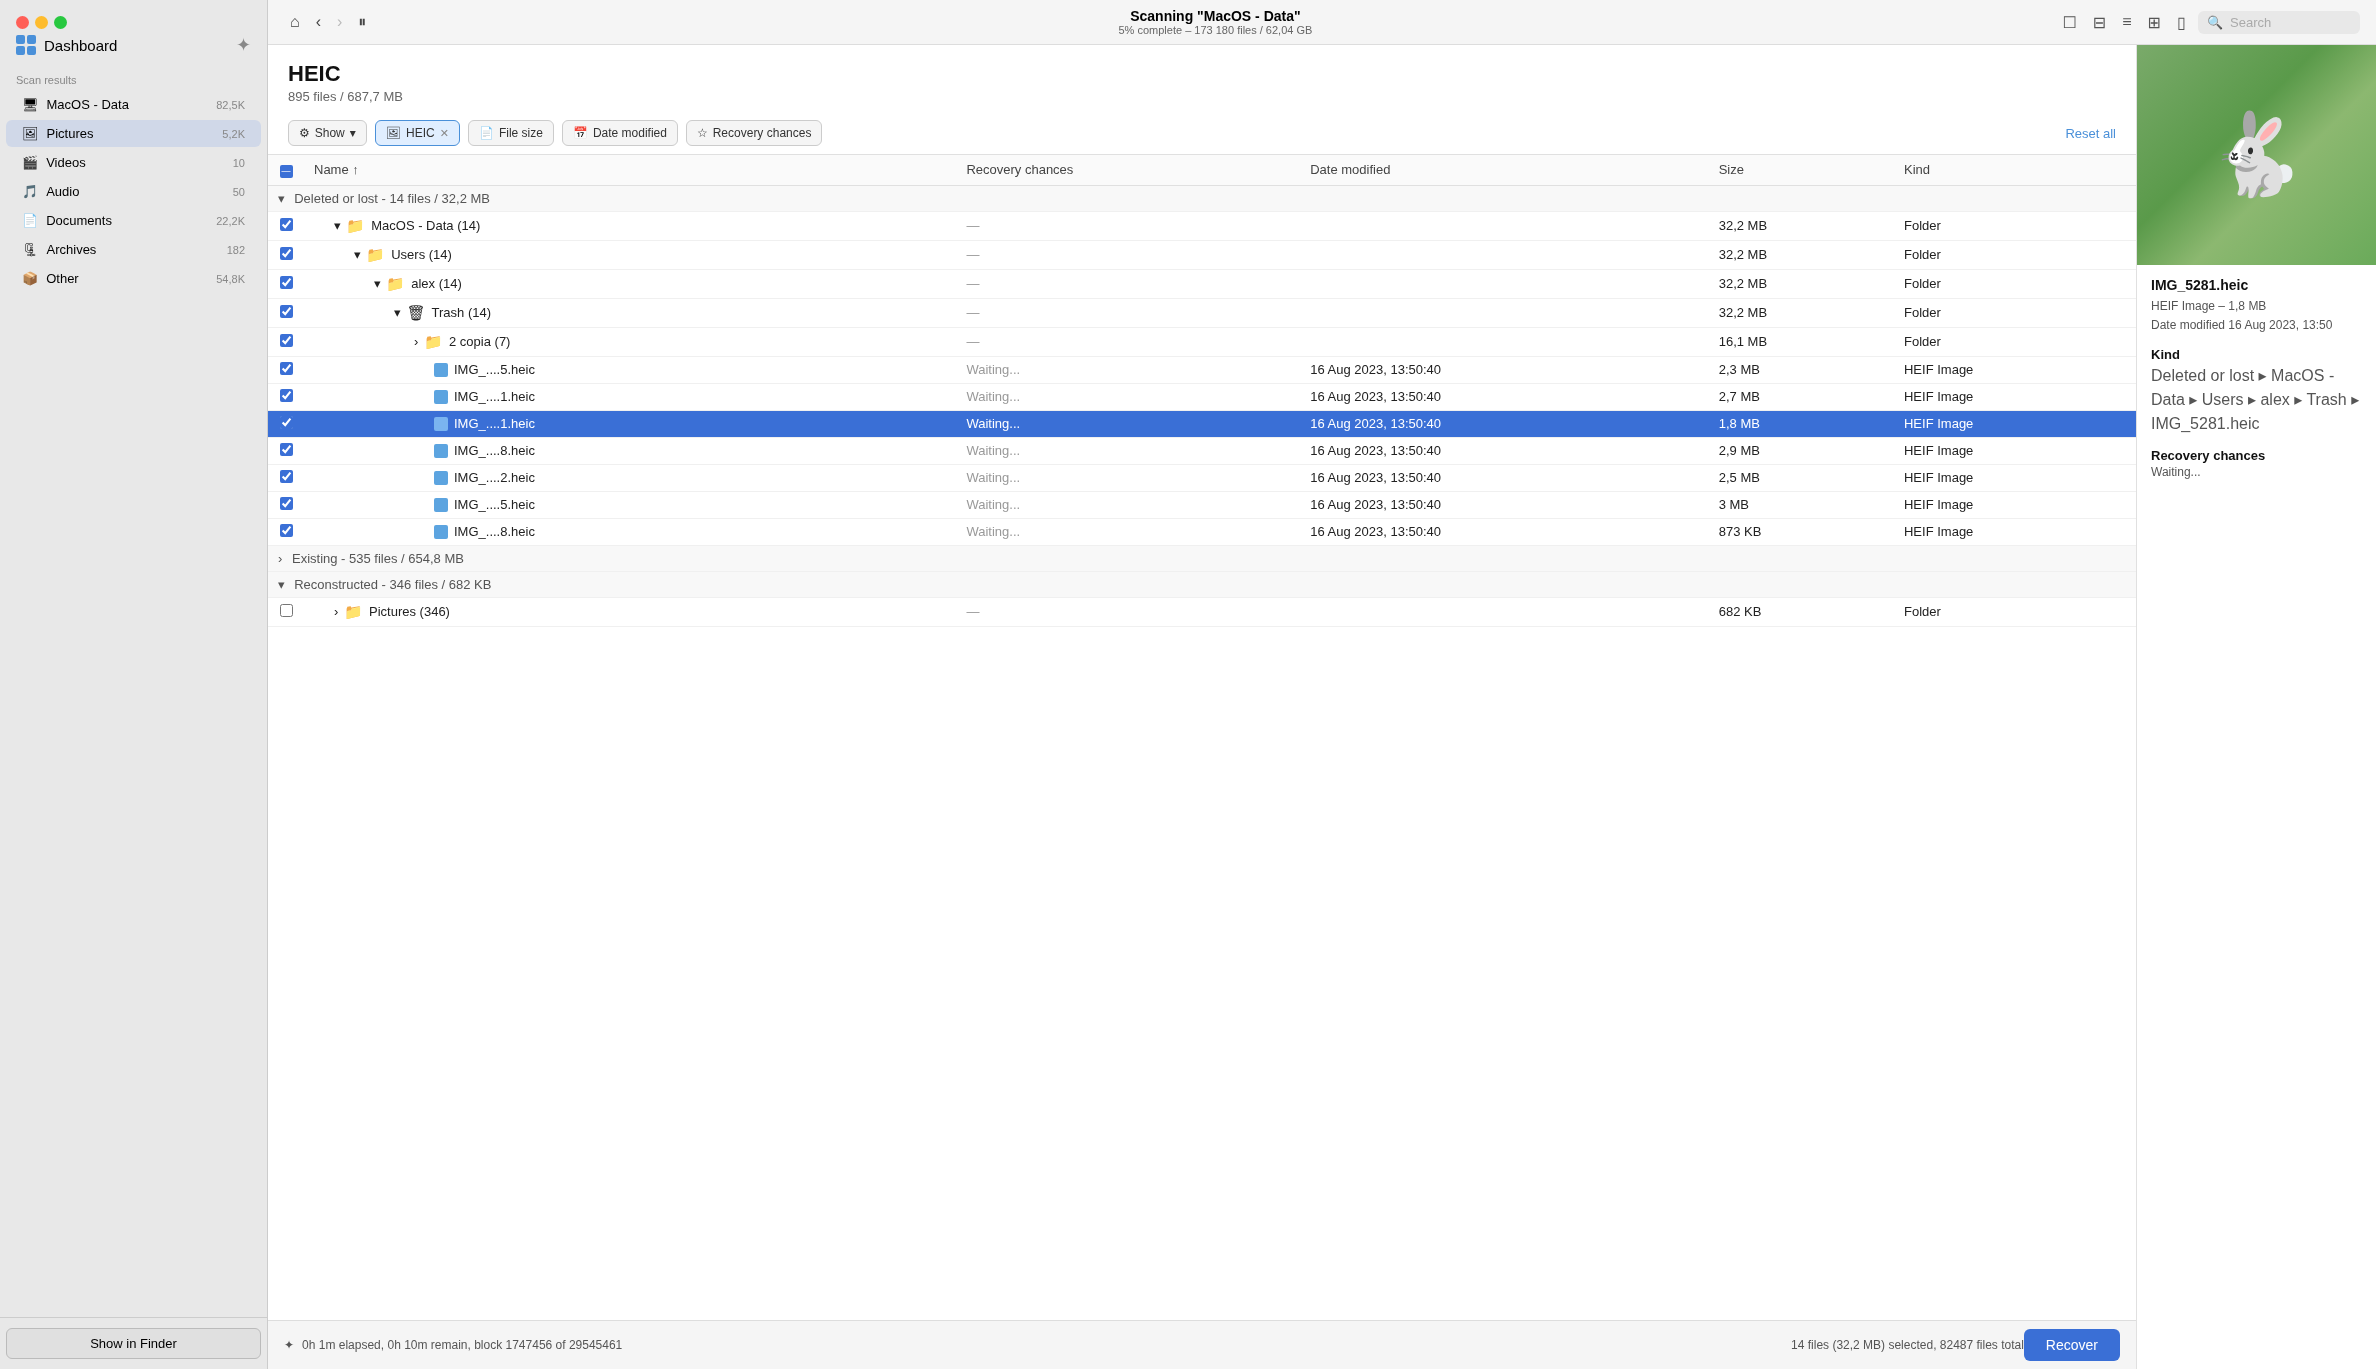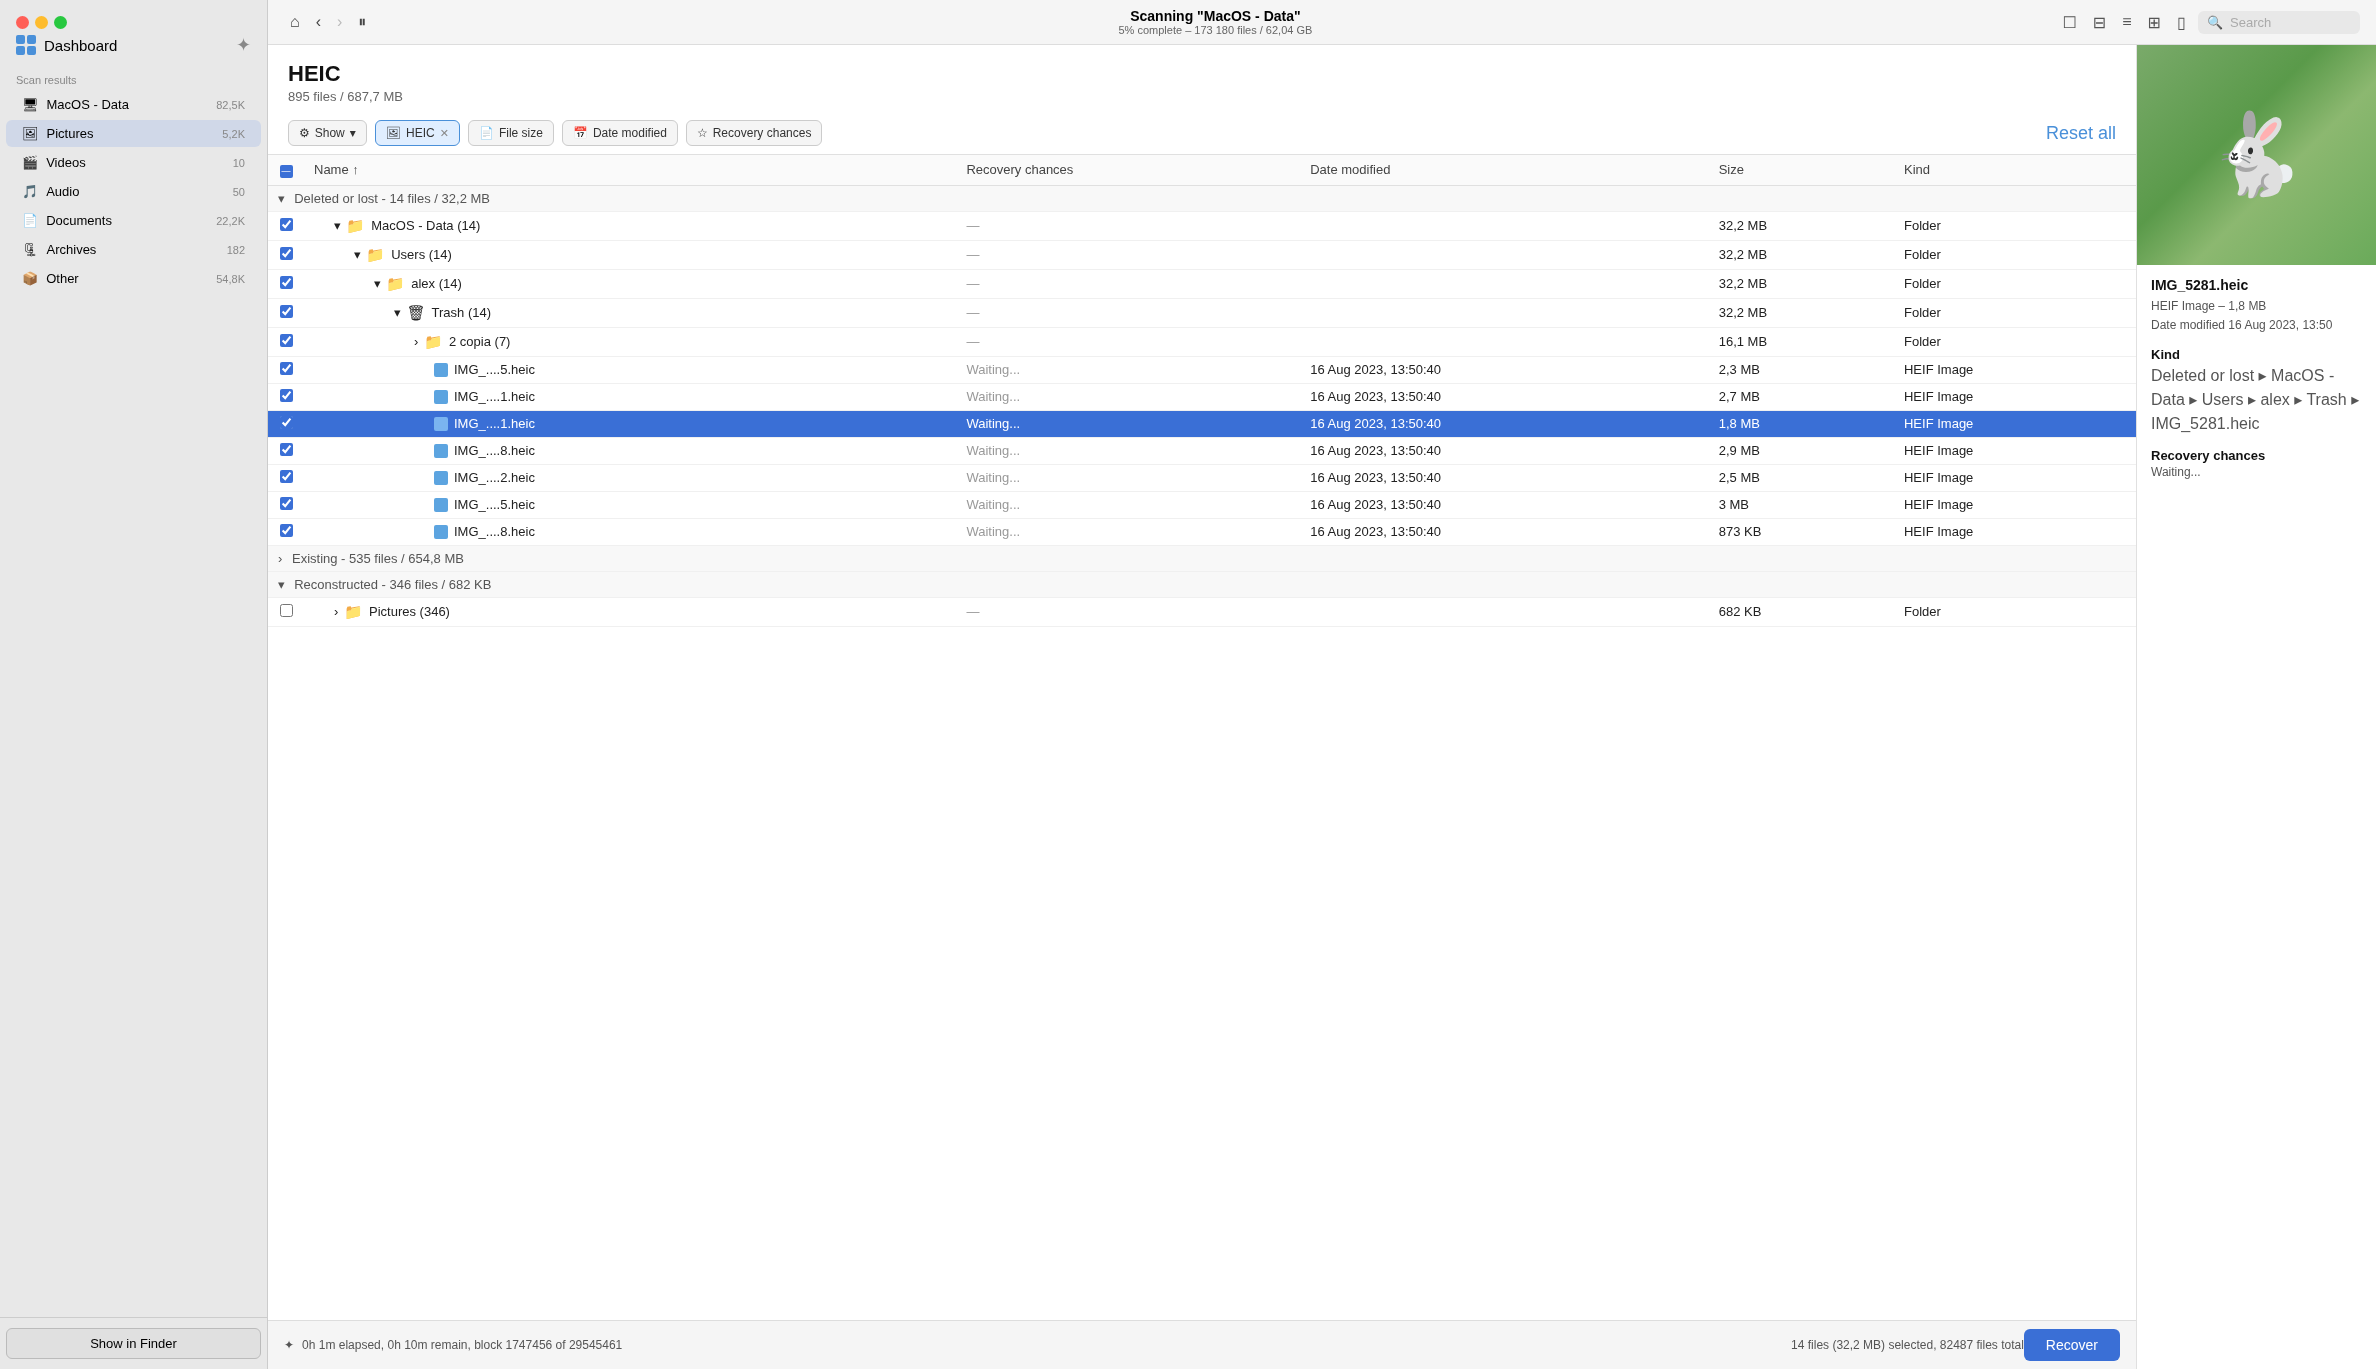--- a/index.html
+++ b/index.html
@@ -197,21 +197,21 @@
       cursor: pointer;
       font-size: 12px;
       color: #333;
     }
     .filter-btn.active { background: #e0eeff; border-color: #4a90d9; }
     .filter-btn-close { color: #888; font-size: 11px; cursor: pointer; }
     .reset-all {
       margin-left: auto;
       color: #4a90d9;
       cursor: pointer;
-      font-size: 18px;
+      font-size: 13px;
       background: none;
       border: none;
     }
 
     
     .table-wrap {
       flex: 1;
       overflow-y: auto;
       background: #fff;
     }

